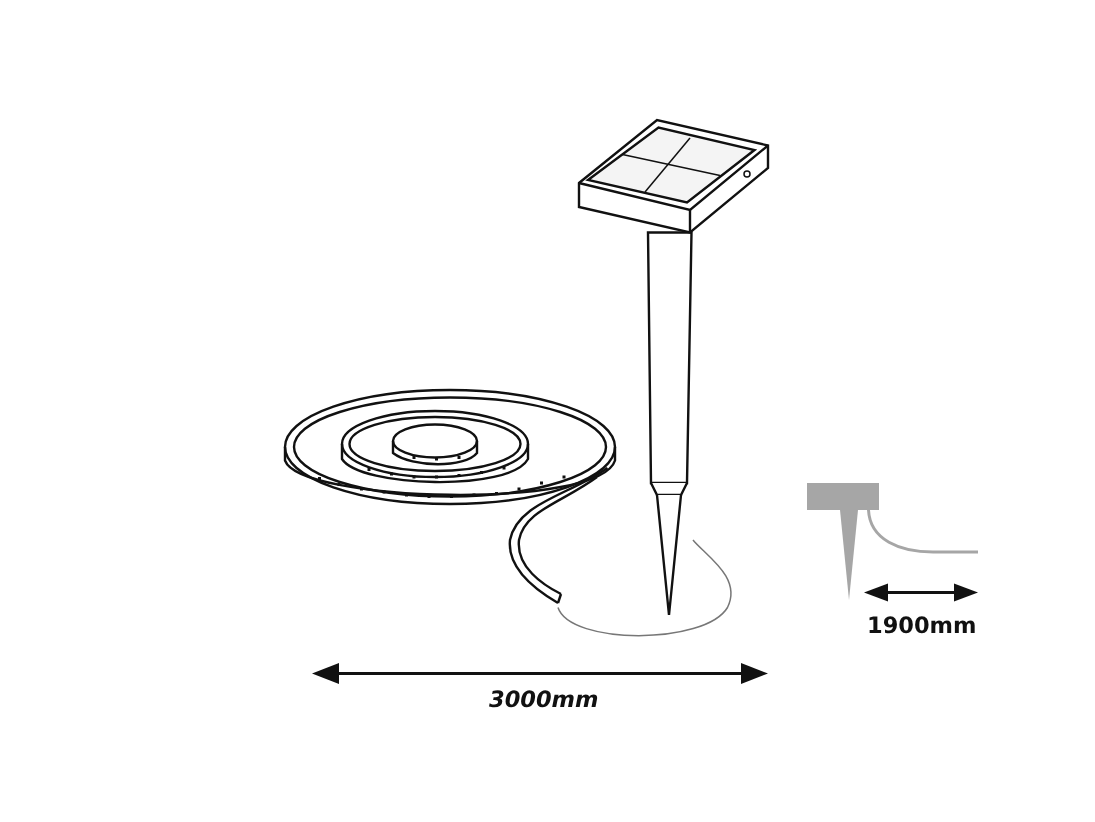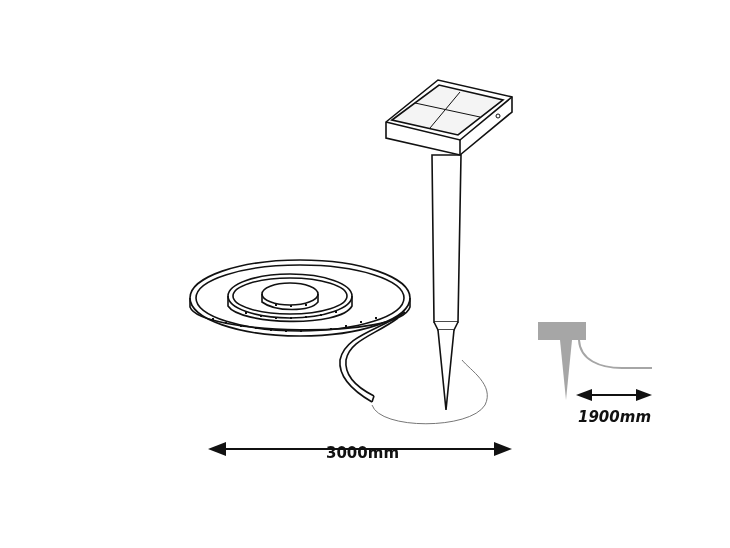--- a/index.html
+++ b/index.html
@@ -79,14 +79,14 @@
   <g>
     <rect x="538" y="322" width="48" height="18" fill="#a6a6a6"></rect>
     <polygon points="560,340 572,340 566,400" fill="#a6a6a6"></polygon>
     <path d="M579,340 C580,360 600,368 622,368 L652,368" fill="none" stroke="#a6a6a6" stroke-width="2"></path>
     <line x1="588" y1="395" x2="640" y2="395" stroke="#111" stroke-width="2"></line>
     <polygon points="576,395 592,389 592,401" fill="#111"></polygon>
     <polygon points="652,395 636,389 636,401" fill="#111"></polygon>
   </g>
 </svg>
 
-<div class="lbl" style="left:326px;top:444px;">3000mm</div>
-<div class="lbl" style="left:578px;top:408px;font-style:italic;">1900mm</div>
+<div class="lbl" style="left:326px;top:457px;font-style:italic;">3000mm</div>
+<div class="lbl" style="left:578px;top:408px;">1900mm</div>
 
 </body></html>

